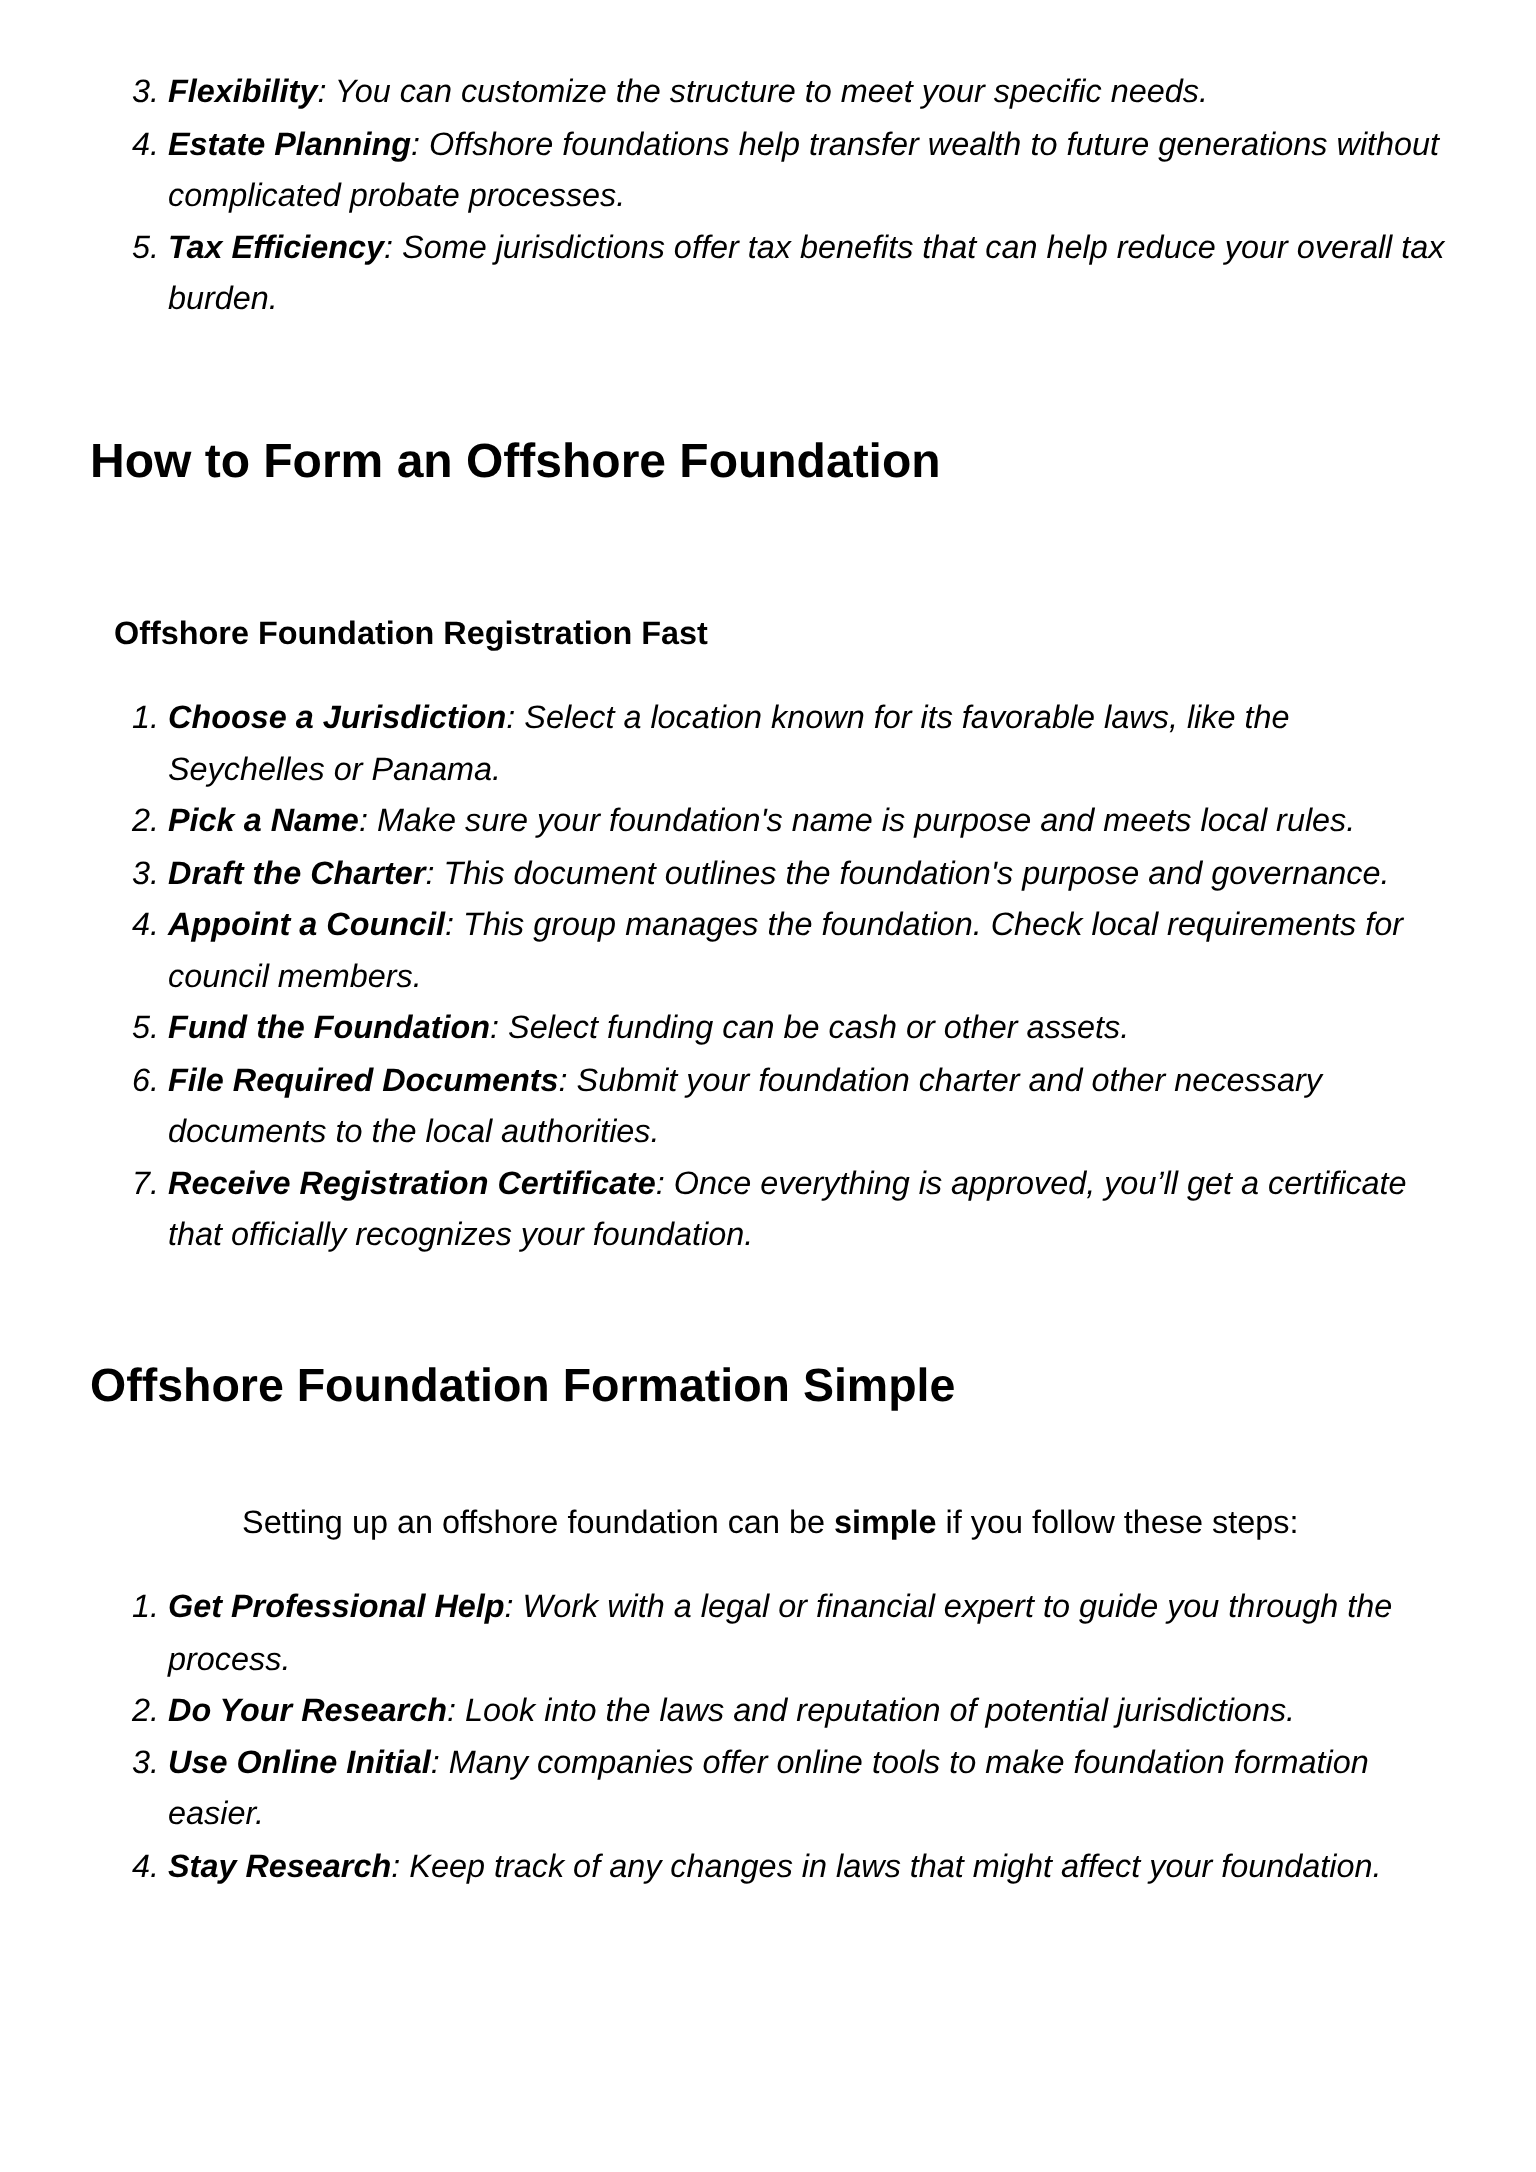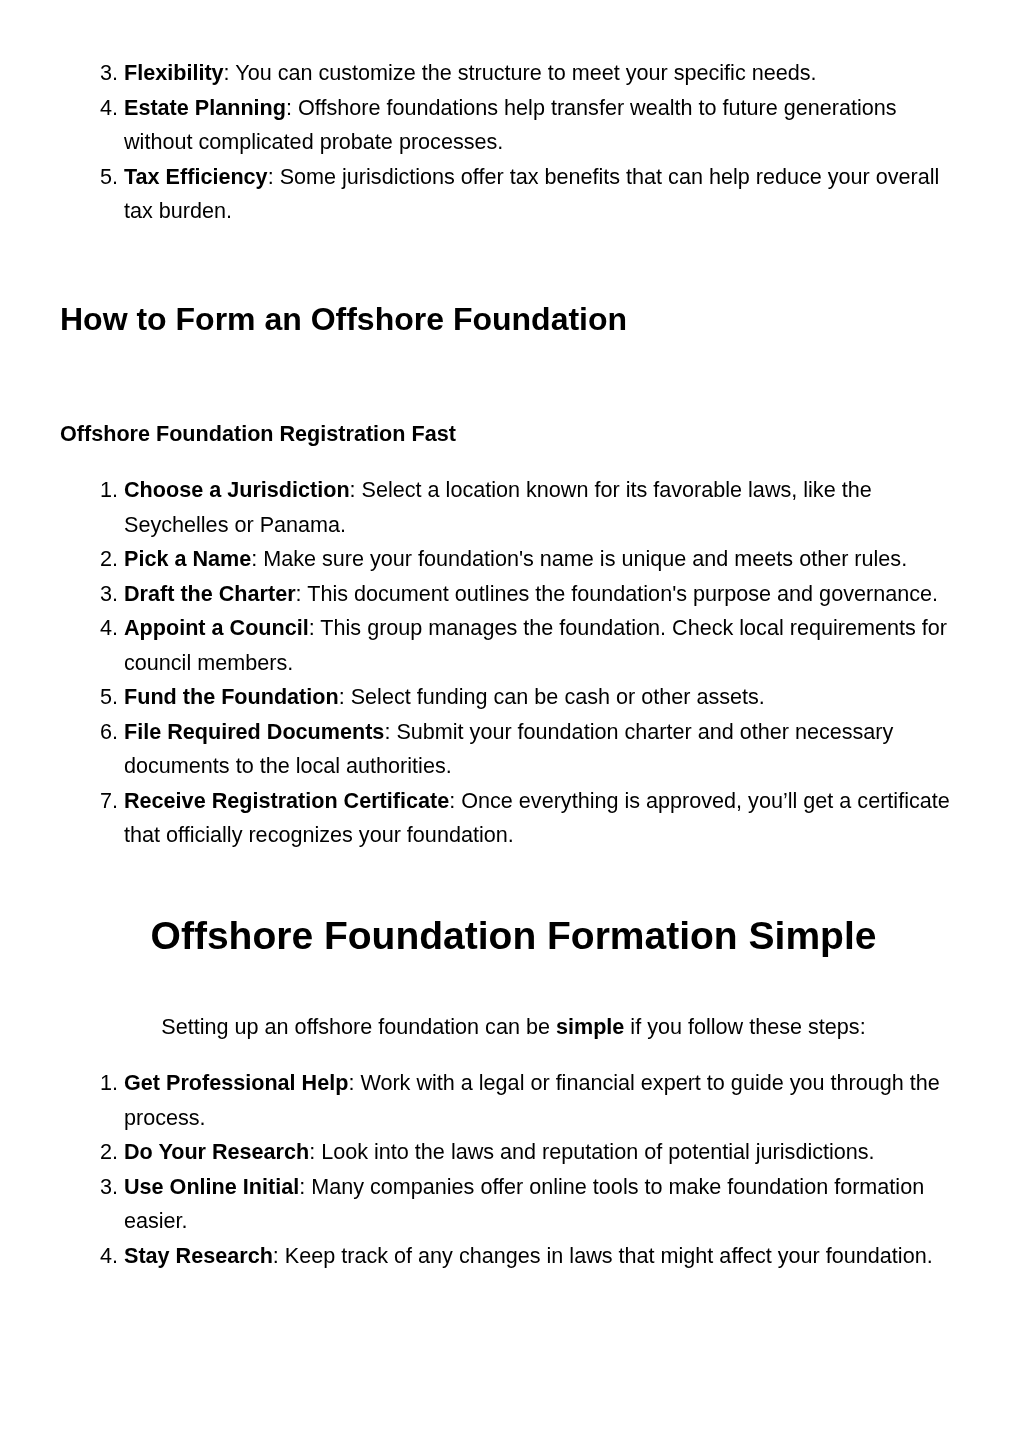--- a/index.html
+++ b/index.html
@@ -19,52 +19,53 @@
   }
   .page {
     width: 967px;
     padding-left: 60px;
     padding-top: 44px;
   }
   .content {
     width: 907px;
   }
   ol.list {
-    margin: 12px;
+    margin: 0;
     padding: 0 0 0 52px;
+    font-style: italic;
   }
   ol.list li {
     margin: 0;
     padding: 0;
   }
   ol.list-steps {
     margin-top: 22px;
   }
   ol.list-steps-2 {
     margin-top: 22px;
   }
   h1 {
     font-size: 32px;
     line-height: 48px;
     font-weight: bold;
     margin: 66px 0 0 0;
   }
   h2 {
-    font-size: 39px;
+    font-size: 31px;
     line-height: 37px;
     font-weight: bold;
     margin: 64px 0 0 0;
-    text-align: center;
   }
   p {
     margin: 0;
   }
   p.subhead {
     font-weight: bold;
     margin-top: 74px;
+    margin-left: 16px;
   }
   p.formation-intro {
     margin-top: 56px;
     text-align: center;
   }
 </style>
 </head>
 <body style="background: rgb(255, 255, 255); color: rgb(0, 0, 0);">
 
 <div class="page">
@@ -78,21 +79,21 @@
       </ol>
 
     <h1>How to Form an Offshore Foundation</h1>
 
     <p class="subhead">Offshore Foundation Registration Fast</p>
 
 
     <ol class="list list-steps" start="1">
 
     <li><strong>Choose a Jurisdiction</strong><span>: </span><span>Select a location known for its favorable laws, like the Seychelles or Panama.</span></li>
-        <li><strong>Pick a Name</strong><span>: </span><span>Make sure your foundation's name is unique and meets other rules.</span></li>
+        <li><strong>Pick a Name</strong><span>: </span><span>Make sure your foundation's name is purpose and meets local rules.</span></li>
         <li><strong>Draft the Charter</strong><span>: </span><span>This document outlines the foundation's purpose and governance.</span></li>
         <li><strong>Appoint a Council</strong><span>: </span><span>This group manages the foundation. Check local requirements for council members.</span></li>
         <li><strong>Fund the Foundation</strong><span>: </span><span>Select funding can be cash or other assets.</span></li>
         <li><strong>File Required Documents</strong><span>: </span><span>Submit your foundation charter and other necessary documents to the local authorities.</span></li>
         <li><strong>Receive Registration Certificate</strong><span>: </span><span>Once everything is approved, you’ll get a certificate that officially recognizes your foundation.</span></li>
       </ol>
 
     <h2>Offshore Foundation Formation Simple</h2>
 
     <p class="formation-intro"><span>Setting up an offshore foundation can be </span><strong>simple</strong><span> if you follow these steps:</span></p>

